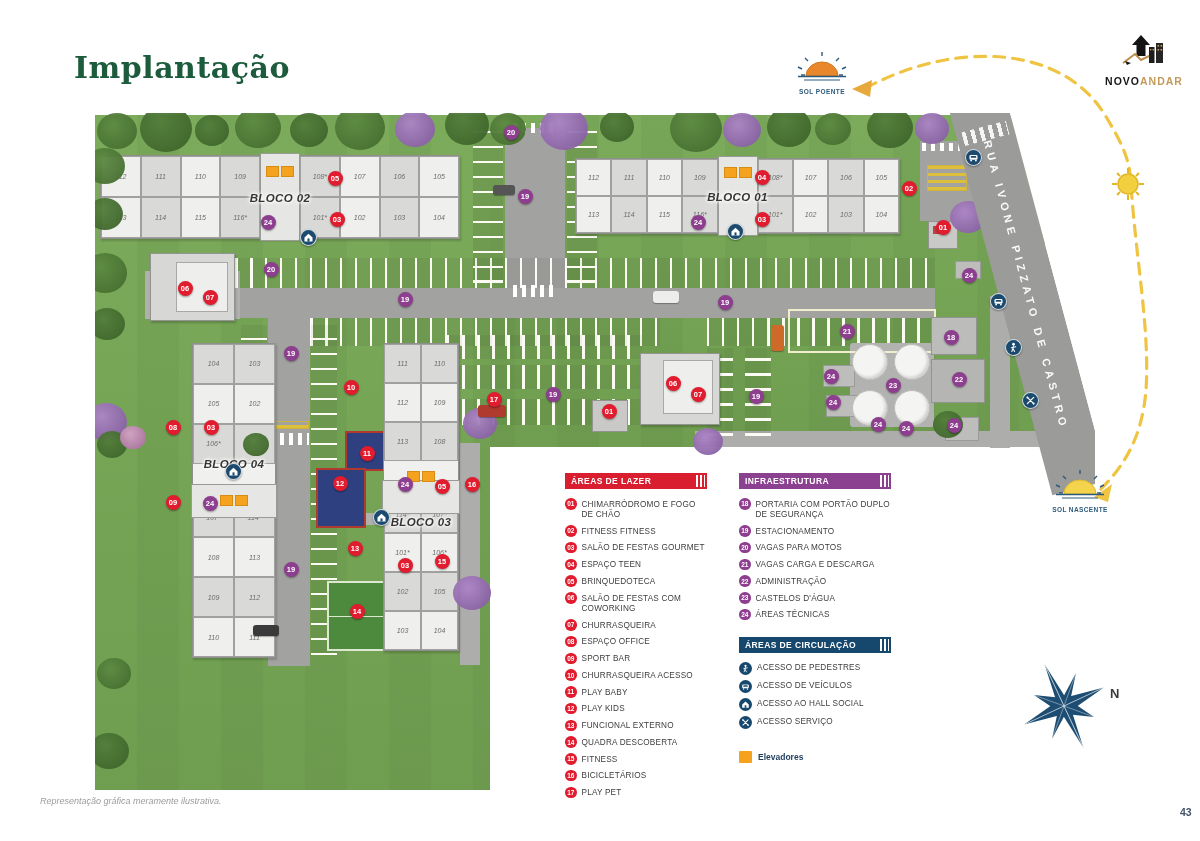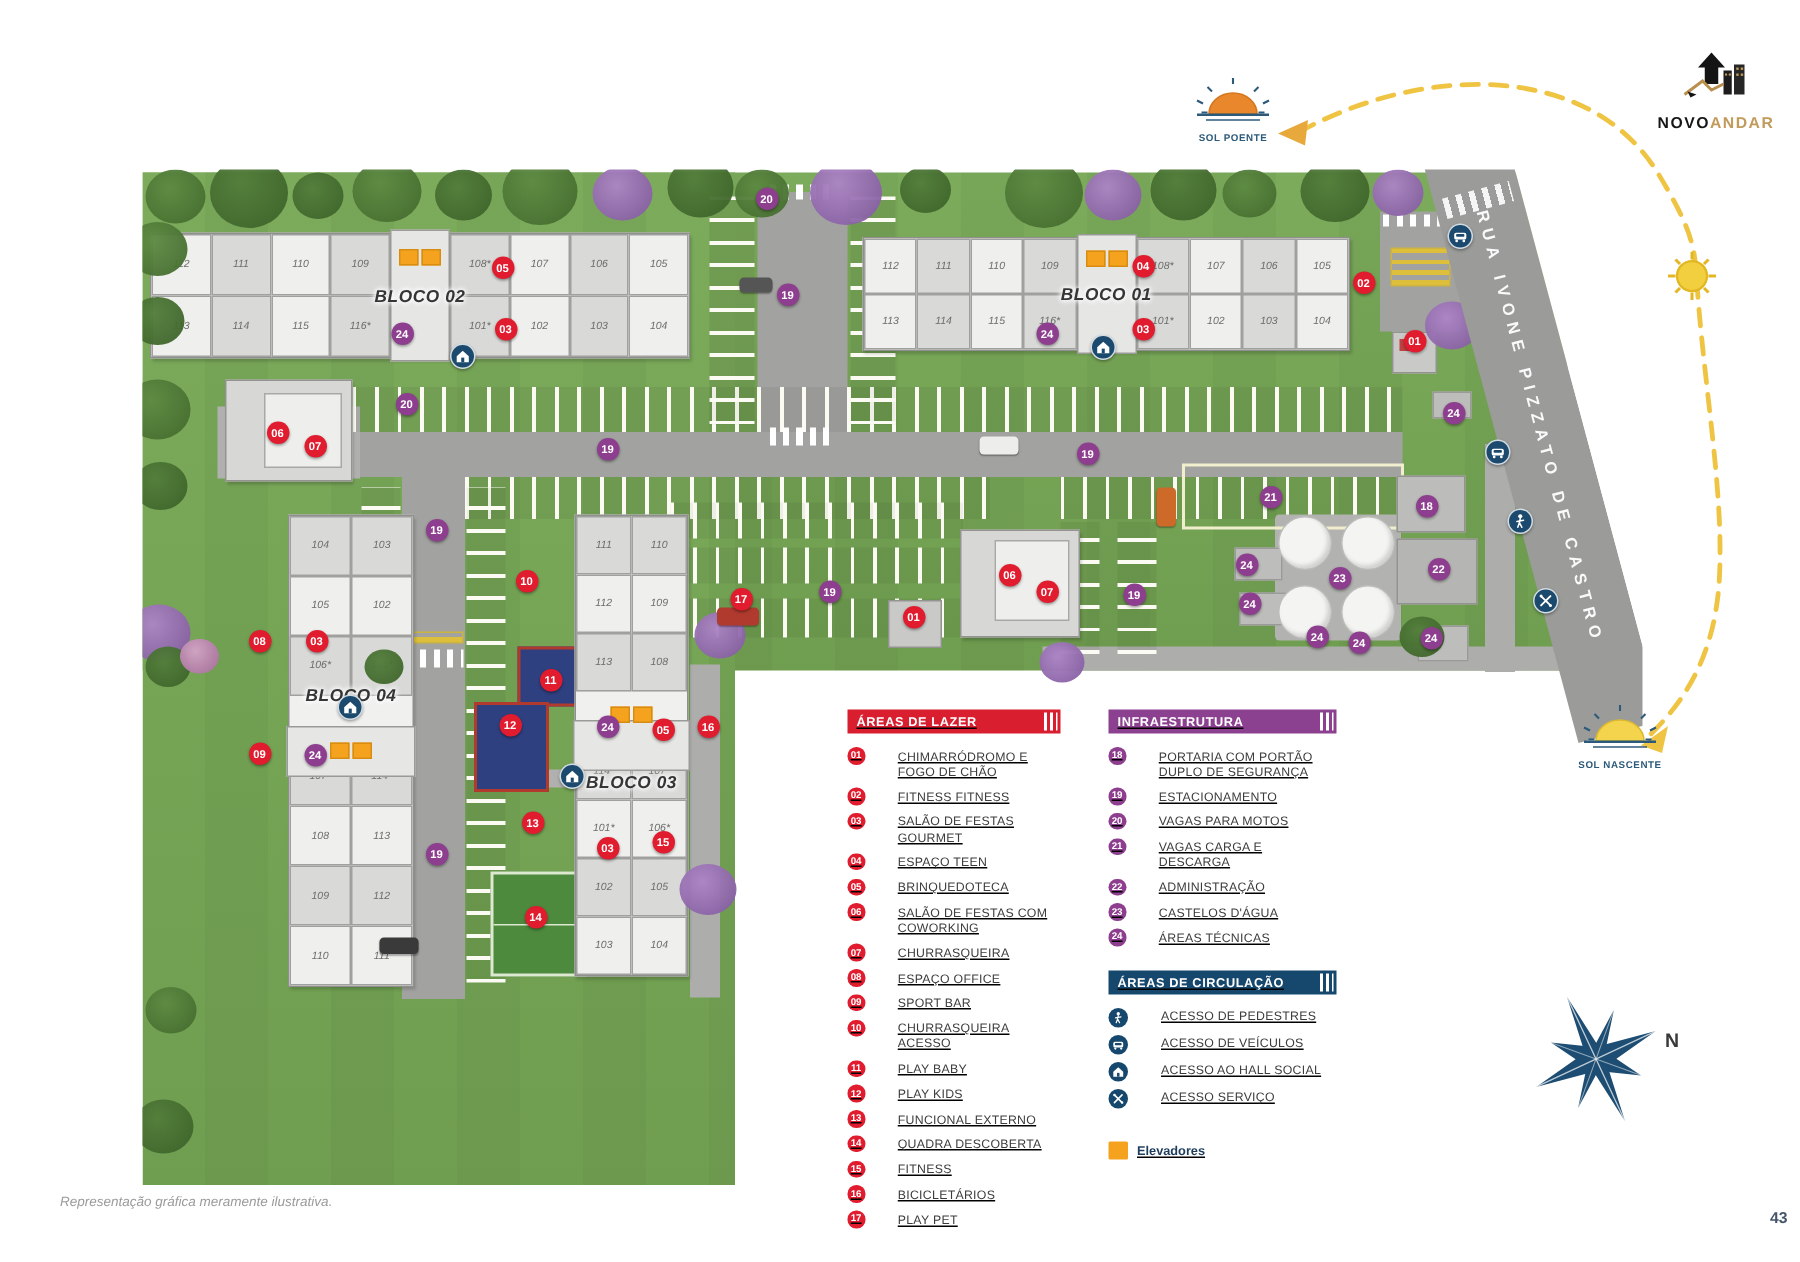--- a/index.html
+++ b/index.html
@@ -68,30 +68,30 @@
     background:#1b4a6e; border:1px solid rgba(255,255,255,0.8); z-index:7; display:flex; align-items:center; justify-content:center;
     box-shadow:0 1px 2px rgba(0,0,0,0.35); }
   .access svg { width:11px; height:11px; }
 
   
   .sun { position:absolute; width:80px; text-align:center; z-index:9; }
   .sun-label { font-size:6.5px; font-weight:bold; color:#2c5a7a; letter-spacing:0.4px; margin-top:0px; }
   .arc-overlay { position:absolute; inset:0; z-index:8; pointer-events:none; }
 
   
-  .legend-col { position:absolute; z-index:20;text-decoration:underline; }
+  .legend-col { position:absolute; z-index:20; }
   .legend-header { position:relative; height:16px; display:flex; align-items:center;
     padding:0 20px 0 6px; color:#fff; font-size:8.5px; font-weight:bold; letter-spacing:0.4px; margin-bottom:9px; }
   .legend-header::after { content:''; position:absolute; right:2px; top:2px; bottom:2px; width:11px;
     background:repeating-linear-gradient(90deg, transparent 0 2px, #fff 2px 4px); }
   .legend-header.red { background:#d81e2f; }
   .legend-header.purple { background:#8c4190; }
   .legend-header.navy { background:#16486e; }
   ul.legend-list { list-style:none; display:flex; flex-direction:column; gap:5px; }
-  .legend-item { display:flex; gap:22px; align-items:flex-start; }
+  .legend-item { display:flex; gap:5px; align-items:flex-start; }
   .badge { flex:0 0 auto; width:11.5px; height:11.5px; border-radius:50%; color:#fff; font-size:6.5px;
     font-weight:bold; display:flex; align-items:center; justify-content:center; }
   .badge.red { background:#e01c2e; } .badge.purple { background:#8e3e8e; }
   .circ-icon { flex:0 0 auto; width:13px; height:13px; border-radius:50%; background:#16486e;
     display:flex; align-items:center; justify-content:center; }
   .circ-icon svg { width:9px; height:9px; }
   .legend-item .lbl { font-size:8.2px; line-height:1.25; color:#3c3c3c; padding-top:1.5px; letter-spacing:0.2px; }
   .elev-row { display:flex; gap:6px; align-items:center; margin-top:22px; }
   .elev-swatch { width:13px; height:12px; background:#f5a21f; border-radius:1px; }
   .elev-row .lbl2 { font-size:8.5px; color:#1d3d5c; font-weight:600; }
@@ -100,20 +100,21 @@
   .compass-n { position:absolute; left:1110px; top:686px; font-size:13px; font-weight:bold; color:#3a3a3a; z-index:9; }
 
   .footer-note { position:absolute; left:40px; top:796px; font-size:9px; font-style:italic; color:#9b9b9b; }
   .page-number { position:absolute; left:1168px; top:806px; font-size:10.5px; font-weight:bold; color:#44546a;margin-left:12px; }
 </style>
 </head>
 <body>
 
 <div class="page">
 
+  <div class="page-title">Implantação</div>
 
   <div class="logo">
     <svg width="46" height="36" viewBox="0 0 46 36">
       <path d="M20 1 L29 11 H24.5 V22 H15.5 V11 H11 Z" fill="#141414"></path>
       <rect x="28" y="13" width="5.5" height="16" fill="#1c1c1c"></rect>
       <rect x="35" y="9" width="7" height="20" fill="#262626"></rect>
       <rect x="36.5" y="11" width="1.6" height="1.6" fill="#c29a5b"></rect>
         <rect x="39.5" y="11" width="1.6" height="1.6" fill="#c29a5b"></rect>
       <rect x="36.5" y="15" width="1.6" height="1.6" fill="#c29a5b"></rect>
         <rect x="39.5" y="15" width="1.6" height="1.6" fill="#c29a5b"></rect>

